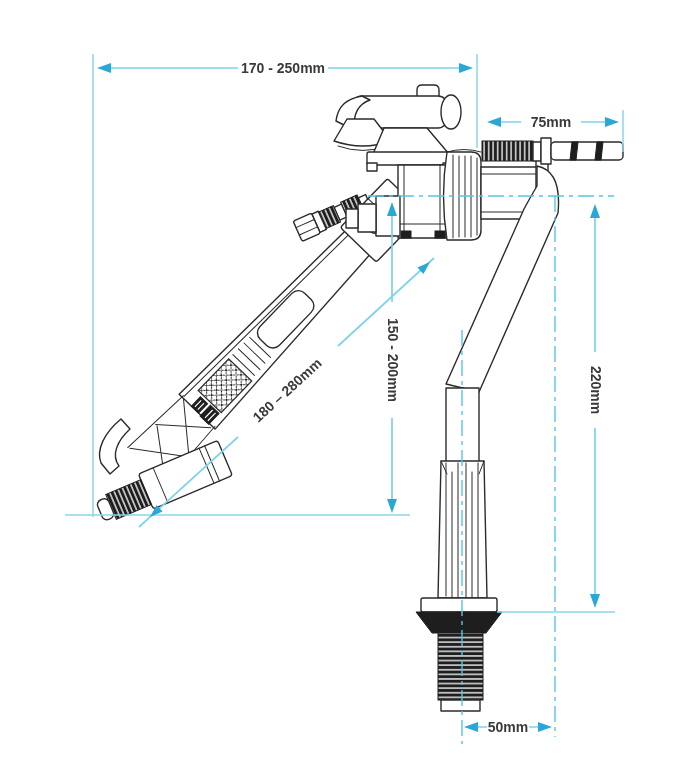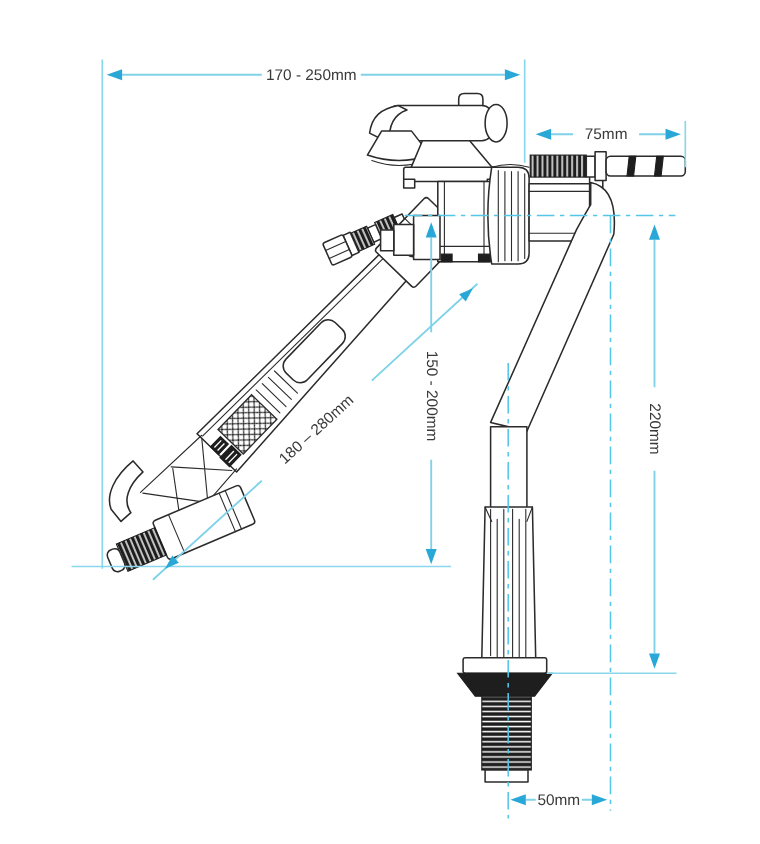--- a/index.html
+++ b/index.html
@@ -1,17 +1,17 @@
 <!DOCTYPE html>
 <html><head>
 <meta charset="utf-8">
 <style>
   html,body{margin:0;padding:0;background:#ffffff;}
   .canvas{position:relative;width:691px;height:767px;background:#fff;overflow:hidden;
-          font-family:"Liberation Sans",sans-serif;}
+          font-family:"Liberation Sans",sans-serif;font-weight:bold;}
   svg{display:block;}
   .part{fill:#ffffff;stroke:#2b2b2b;stroke-width:1.4;stroke-linejoin:round;stroke-linecap:round;}
   .thin{fill:none;stroke:#2b2b2b;stroke-width:1;stroke-linecap:round;}
   .dark{fill:#1e1e1e;stroke:#1e1e1e;stroke-width:1;}
   .ext{fill:none;stroke:#8ad6ea;stroke-width:1.5;}
   .dln{fill:none;stroke:#7fd2e8;stroke-width:1.7;}
   .cl{fill:none;stroke:#55c6e8;stroke-width:1.4;stroke-dasharray:16 5 4 5;}
   .arr{fill:#29a8d8;stroke:none;}
   text.dtx{fill:#3a3a3a;font-family:"Liberation Sans",sans-serif;font-size:14px;
            text-anchor:middle;dominant-baseline:middle;}

